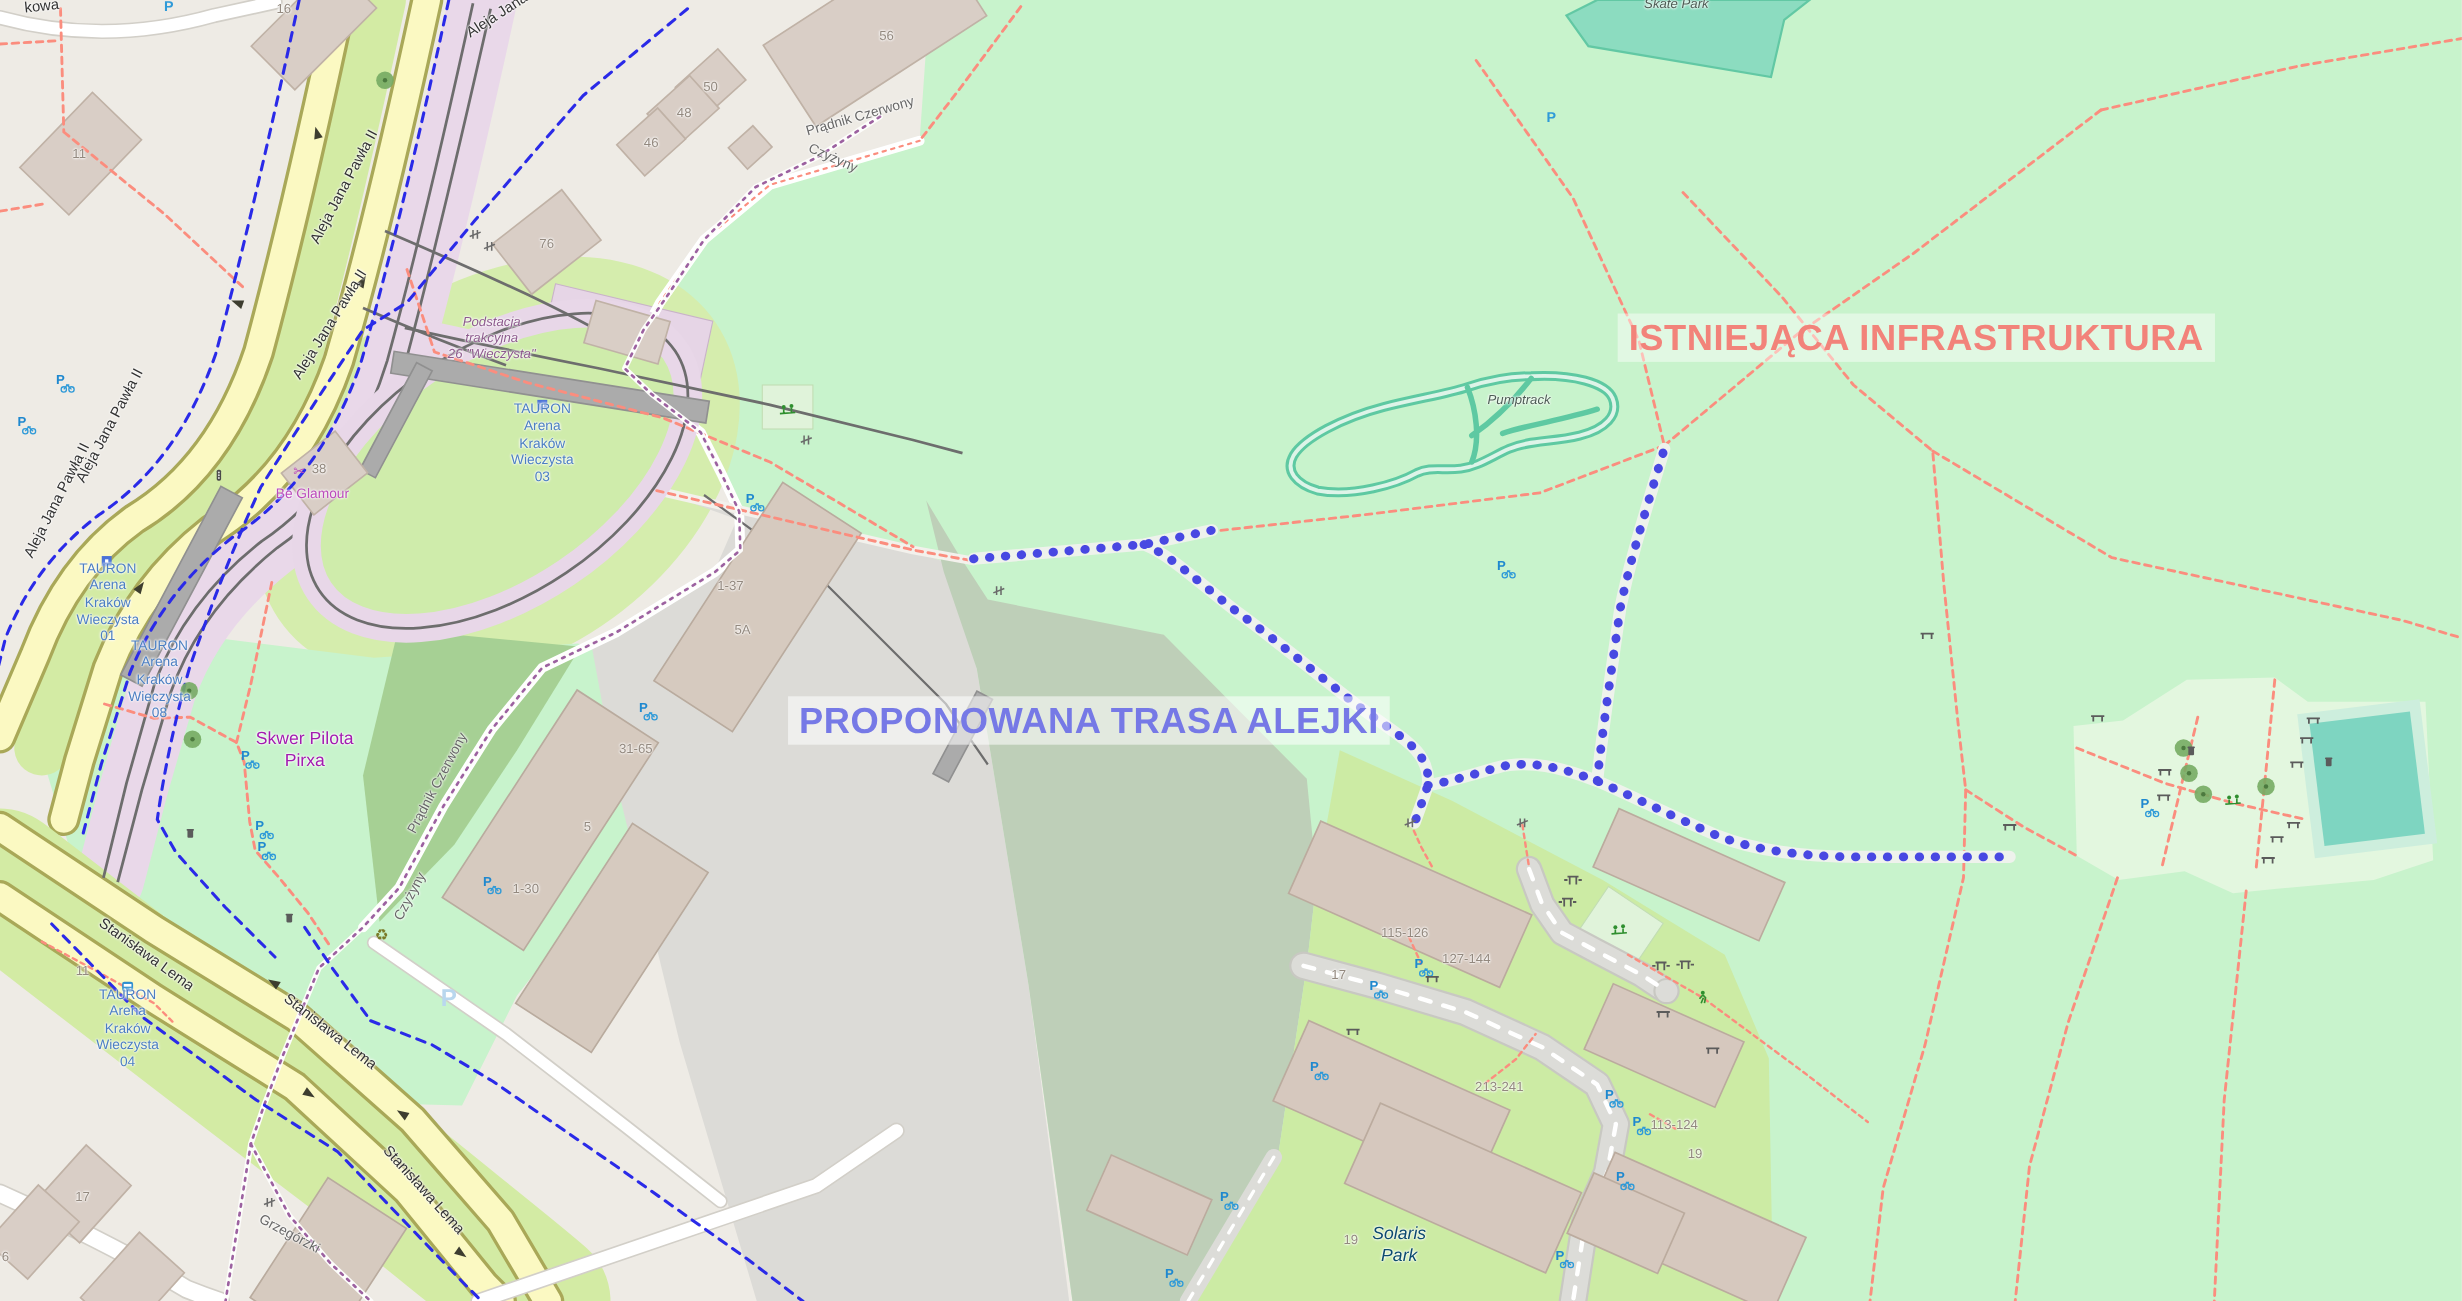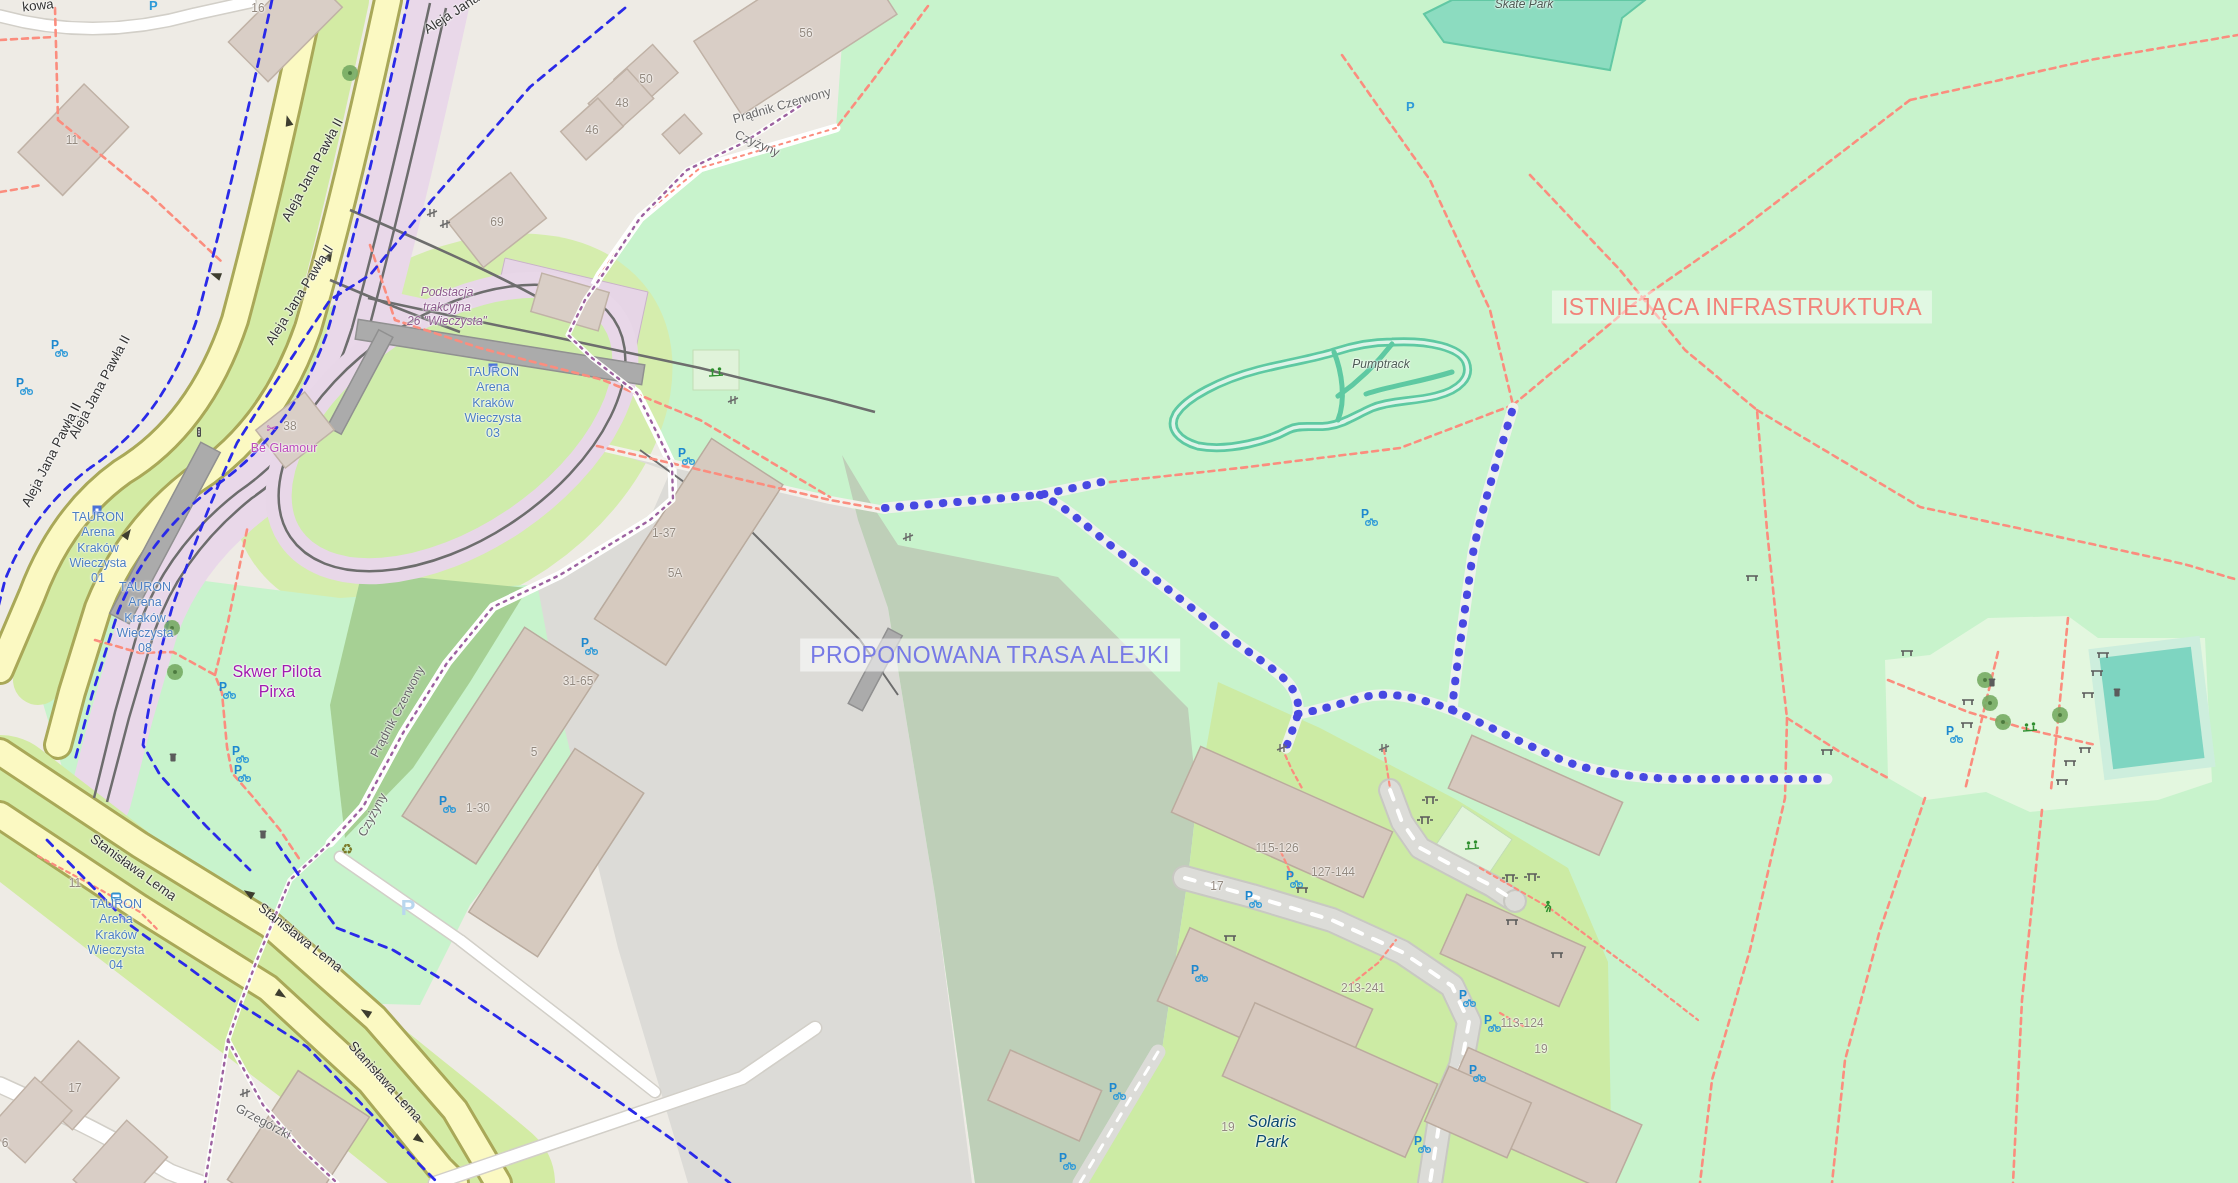--- a/index.html
+++ b/index.html
@@ -14,22 +14,22 @@
   .boundary{font-size:12.5px;color:#686868;}
   .transit{font-size:12.5px;color:#4c7fc2;}
   .green-it{font-size:16px;color:#a21caf;}
   .gray-it{font-style:italic;font-size:16px;color:#0c4a6e;}
   .small-it{font-style:italic;font-size:12px;color:#4c5c54;}
   .purple-it{font-style:italic;font-size:12px;color:#8d5a8d;}
   .shop-lbl{font-size:12.5px;color:#bb4bbb;padding-left:24px;}
   .p-pale{font-size:22px;font-weight:bold;color:#b9d7ee;text-shadow:none;}
   .glyph-recycle{font-size:14px;color:#7a7a28;text-shadow:none;}
   .glyph-shop{font-size:13px;color:#bb4bbb;text-shadow:none;}
-  .overlay{position:absolute;transform:translate(-50%,-50%);font-weight:normal;
-       font-size:23px;letter-spacing:.5px;white-space:nowrap;padding:3px 10px;}
+  .overlay{position:absolute;transform:translate(-50%,-50%);font-weight:bold;
+       font-size:33px;letter-spacing:.5px;white-space:nowrap;padding:3px 10px;}
   .ov-blue{color:#7679e6;background:rgba(255,255,255,.55);}
   .ov-red{color:#f2837a;background:rgba(255,255,255,.45);}
 </style>
 </head>
 <body>
 
 <div id="map">
 <svg id="base-svg" width="2238" height="1183" viewBox="0 0 2238 1183">
   <defs>
     <g id="i-pbike">
@@ -350,21 +350,21 @@
   <div class="lbl boundary" style="left:398px;top:712px;--r:-62deg">Prądnik Czerwony</div>
   <div class="lbl boundary" style="left:373px;top:815px;--r:-62deg">Czyżyny</div>
   <div class="lbl boundary" style="left:263px;top:1122px;--r:28deg">Grzegórzki</div>
 
   <div class="lbl bnum" style="left:258px;top:8px">16</div>
   <div class="lbl bnum" style="left:72px;top:140px">11</div>
   <div class="lbl bnum" style="left:806px;top:33px">56</div>
   <div class="lbl bnum" style="left:646px;top:79px">50</div>
   <div class="lbl bnum" style="left:622px;top:103px">48</div>
   <div class="lbl bnum" style="left:592px;top:130px">46</div>
-  <div class="lbl bnum" style="left:497px;top:222px">69</div>
+  <div class="lbl bnum" style="left:497px;top:222px">76</div>
   <div class="lbl bnum" style="left:290px;top:426px">38</div>
   <div class="lbl bnum" style="left:664px;top:533px">1-37</div>
   <div class="lbl bnum" style="left:675px;top:573px">5A</div>
   <div class="lbl bnum" style="left:578px;top:681px">31-65</div>
   <div class="lbl bnum" style="left:534px;top:752px">5</div>
   <div class="lbl bnum" style="left:478px;top:808px">1-30</div>
   <div class="lbl bnum" style="left:1277px;top:848px">115-126</div>
   <div class="lbl bnum" style="left:1333px;top:872px">127-144</div>
   <div class="lbl bnum" style="left:1217px;top:886px">17</div>
   <div class="lbl bnum" style="left:1363px;top:988px">213-241</div>

